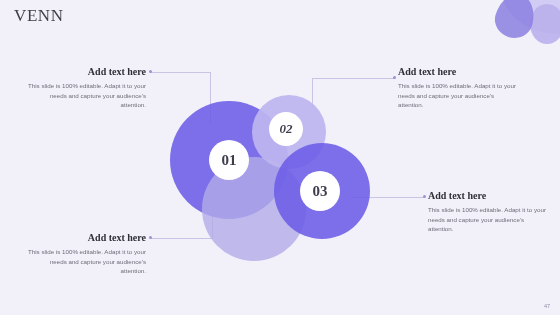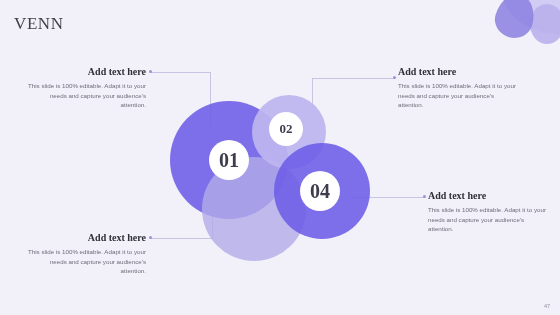--- a/index.html
+++ b/index.html
@@ -32,46 +32,46 @@
     opacity:.85;
   }
   .blob-c{
     position:absolute;right:-4px;top:4px;
     width:34px;height:40px;
     background:#b9b0ec;
     border-radius:50%;
     opacity:.9;
   }
   .title{
-    position:absolute;left:14px;top:14px;
+    position:absolute;left:14px;top:6px;
     font-size:17px;color:#3f3f46;letter-spacing:.6px;
     font-family:"Liberation Serif", serif;
     text-align:right;
   }
   .hr{
     position:absolute;left:0;top:42px;width:560px;height:1px;
     background:transparent;
   }
 
   
   .venn{position:absolute;left:170px;top:95px;width:220px;height:180px;}
   .circle{position:absolute;border-radius:50%;}
   .c1{left:0px;top:6px;width:118px;height:118px;background:#6c5ce7;opacity:.88;}
   .c2{left:82px;top:0px;width:74px;height:74px;background:#bdb5ef;opacity:.92;}
   .c3{left:104px;top:48px;width:96px;height:96px;background:#6c5ce7;opacity:.88;}
   .c4{left:32px;top:62px;width:104px;height:104px;background:#b3abe9;opacity:.8;}
 
   .bubble{
     position:absolute;width:40px;height:40px;border-radius:50%;
     background:#ffffff;display:flex;align-items:center;justify-content:center;
-    font-weight:bold;font-size:20px;color:#3d3d4e;
+    font-weight:bold;font-size:15px;color:#3d3d4e;
     font-family:"Liberation Serif", serif;
   }
   .b1{left:39px;top:45px;}
-  .b2{left:99px;top:17px;width:34px;height:34px;font-size:13px;}
+  .b2{left:99px;top:17px;width:34px;height:34px;font-size:13px;font-style:italic;}
   .b3{left:130px;top:76px;}
   .b4{left:64px;top:94px;}
 
   
   .txt{position:absolute;width:118px;}
   .txt h4{
     margin:0 0 4px 0;font-size:10px;color:#2f2f38;font-weight:bold;
     font-family:"Liberation Serif", serif;
   }
   .txt p{margin:0;font-size:6.2px;line-height:1.55;color:#6d6d7a;}
@@ -121,21 +121,21 @@
   <div class="dot" style="left:149px;top:236px;"></div>
 
   <div class="venn">
     <div class="circle c1"></div>
     <div class="circle c4"></div>
     <div class="circle c2"></div>
     <div class="circle c3"></div>
 
     <div class="bubble b1">01</div>
     <div class="bubble b2">02</div>
-    <div class="bubble b3">04</div>
+    <div class="bubble b3">03</div>
   </div>
 
   <div class="txt t-left t1">
     <h4>Add text here</h4>
     <p>This slide is 100% editable. Adapt it to your needs and capture your audience's attention.</p>
   </div>
 
   <div class="txt t-right t2">
     <h4>Add text here</h4>
     <p>This slide is 100% editable. Adapt it to your needs and capture your audience's attention.</p>

